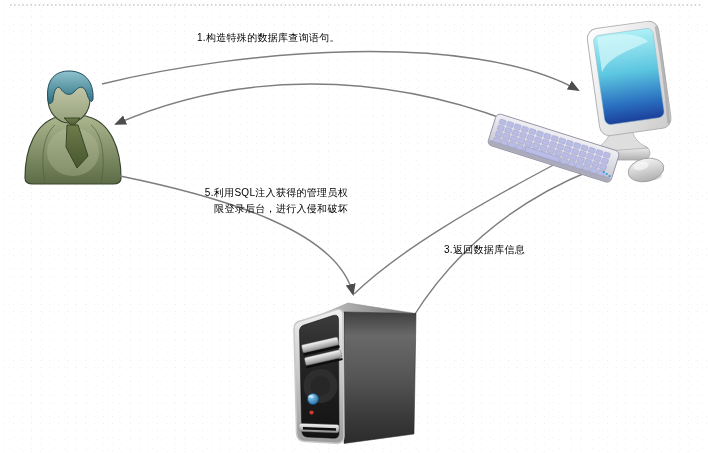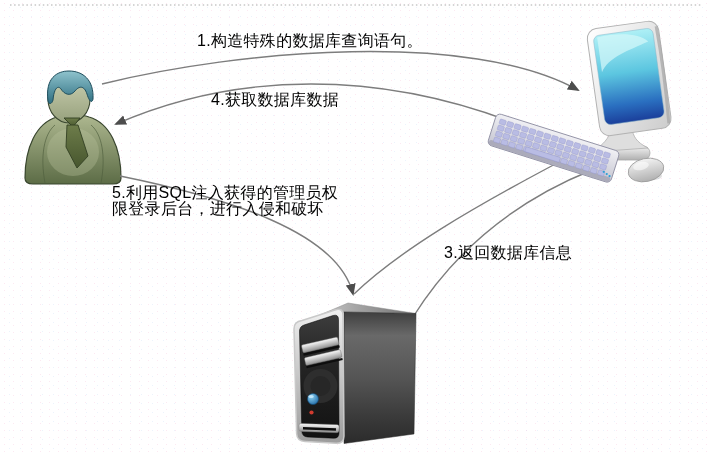--- a/index.html
+++ b/index.html
@@ -5,24 +5,24 @@
   html,body{margin:0;padding:0;background:#fff;}
   .canvas{
     position:relative;width:709px;height:453px;overflow:hidden;background:#ffffff;
     background-image:
       radial-gradient(rgba(243,183,210,.30) .8px, transparent .9px),
       radial-gradient(rgba(180,205,243,.25) .8px, transparent .9px);
     background-size:9px 7px,11px 9px;background-position:0 0,4px 3px;
     font-family:"Liberation Sans","DejaVu Sans",sans-serif;
   }
   .gfx{position:absolute;left:0;top:0;}
-  .lbl{position:absolute;font-size:16px;color:#000;white-space:nowrap;letter-spacing:.3px;}
+  .lbl{position:absolute;font-size:10px;color:#000;white-space:nowrap;letter-spacing:.3px;}
   #lbl-s1{left:197px;top:31px;}
   #lbl-s4{left:211px;top:90px;}
-  #lbl-s5{left:112px;top:185px;width:236px;white-space:pre-line;text-align:left;line-height:15.5px;}
+  #lbl-s5{left:112px;top:185px;width:236px;white-space:pre-line;text-align:right;line-height:15.5px;}
   #lbl-s2{left:347px;top:200px;}
   #lbl-s3{left:444px;top:243px;}
 </style>
 </head>
 <body>
 
 <div class="canvas">
 
 <svg class="gfx" width="709" height="453" viewBox="0 0 709 453">
   <defs>
@@ -221,18 +221,17 @@
     <ellipse cx="311" cy="396.5" rx="2.8" ry="1.6" fill="#cfeefc" opacity=".8"></ellipse>
     <circle cx="311.5" cy="412.5" r="2.1" fill="#d23b2f"></circle>
     <g transform="rotate(2 318 428)">
       <rect x="299" y="424" width="40" height="8" rx="2" fill="url(#g-bay)" stroke="#777" stroke-width=".4"></rect>
       <rect x="303" y="427.5" width="33" height="2.5" fill="#0c0c0c"></rect>
     </g>
   </g>
 </svg>
 
 <div class="lbl" id="lbl-s1">1.构造特殊的数据库查询语句。</div>
-<div class="lbl" id="lbl-s4">4.获取数据库数据</div>
 <div class="lbl" id="lbl-s5">5.利用SQL注入获得的管理员权
 限登录后台，进行入侵和破坏</div>
 <div class="lbl" id="lbl-s3">3.返回数据库信息</div>
 
 </div>
 
 </body></html>

